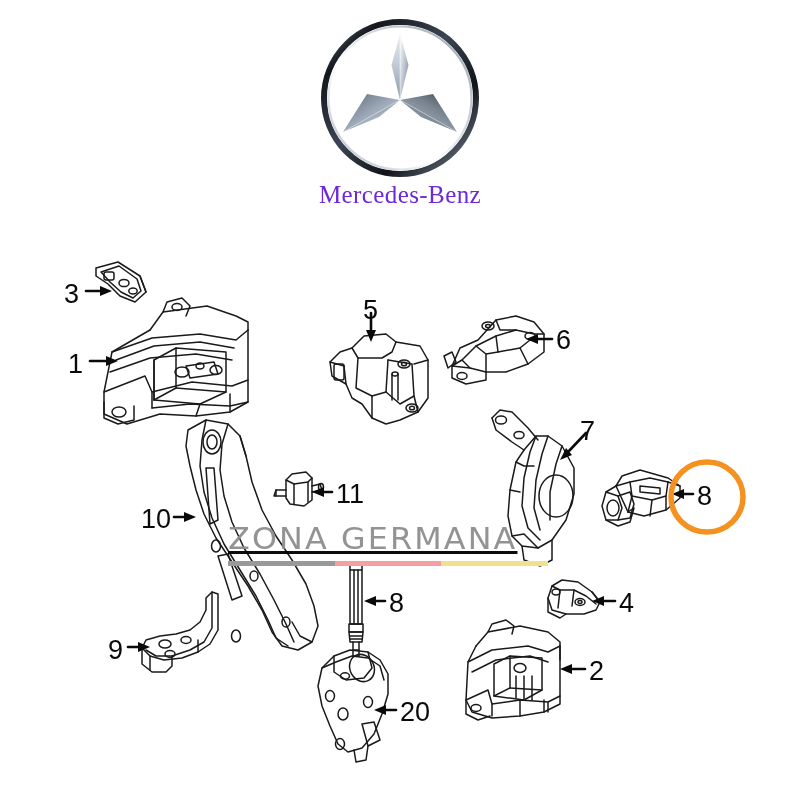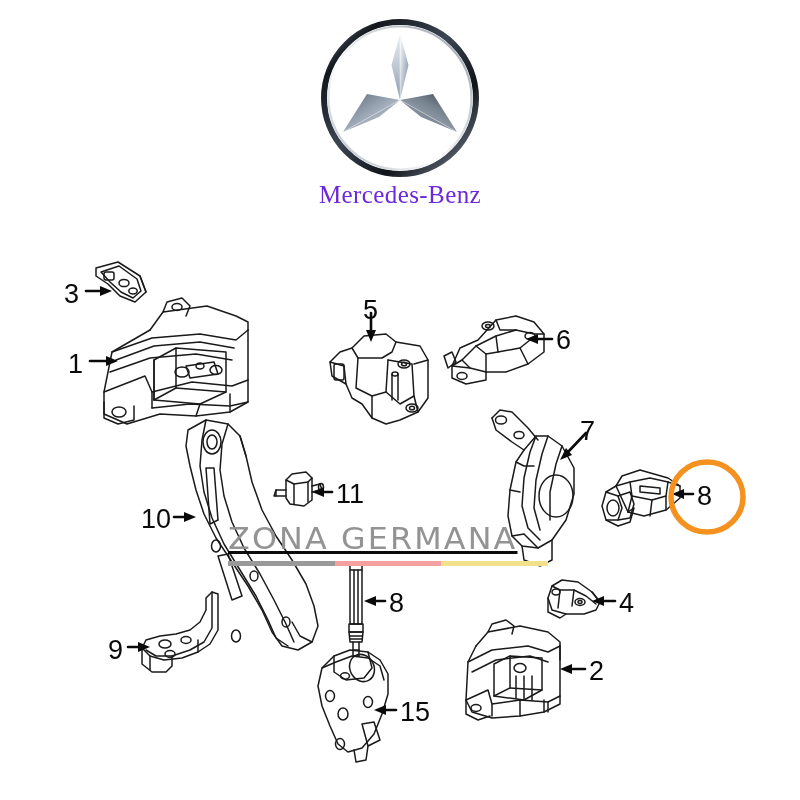--- a/index.html
+++ b/index.html
@@ -474,18 +474,18 @@
       <div class="callout-num" style="left: 68px; top: 351px;">1</div>
       <div class="callout-num" style="left: 589px; top: 658px;">2</div>
       <div class="callout-num" style="left: 64px; top: 281px;">3</div>
       <div class="callout-num" style="left: 619px; top: 590px;">4</div>
       <div class="callout-num" style="left: 363px; top: 297px;">5</div>
       <div class="callout-num" style="left: 556px; top: 327px;">6</div>
       <div class="callout-num" style="left: 580px; top: 418px;">7</div>
       <div class="callout-num" style="left: 697px; top: 483px;">8</div>
       <div class="callout-num" style="left: 108px; top: 637px;">9</div>
       <div class="callout-num" style="left: 141px; top: 506px;">10</div>
-      <div class="callout-num" style="left: 400px; top: 699px;">15</div>
+      <div class="callout-num" style="left: 400px; top: 699px;">20</div>
       <div class="callout-num" style="left: 336px; top: 481px;">11</div>
       <div class="callout-num" style="left: 389px; top: 590px;">8</div>
     </div>
 
 </div>
 
 </body></html>

